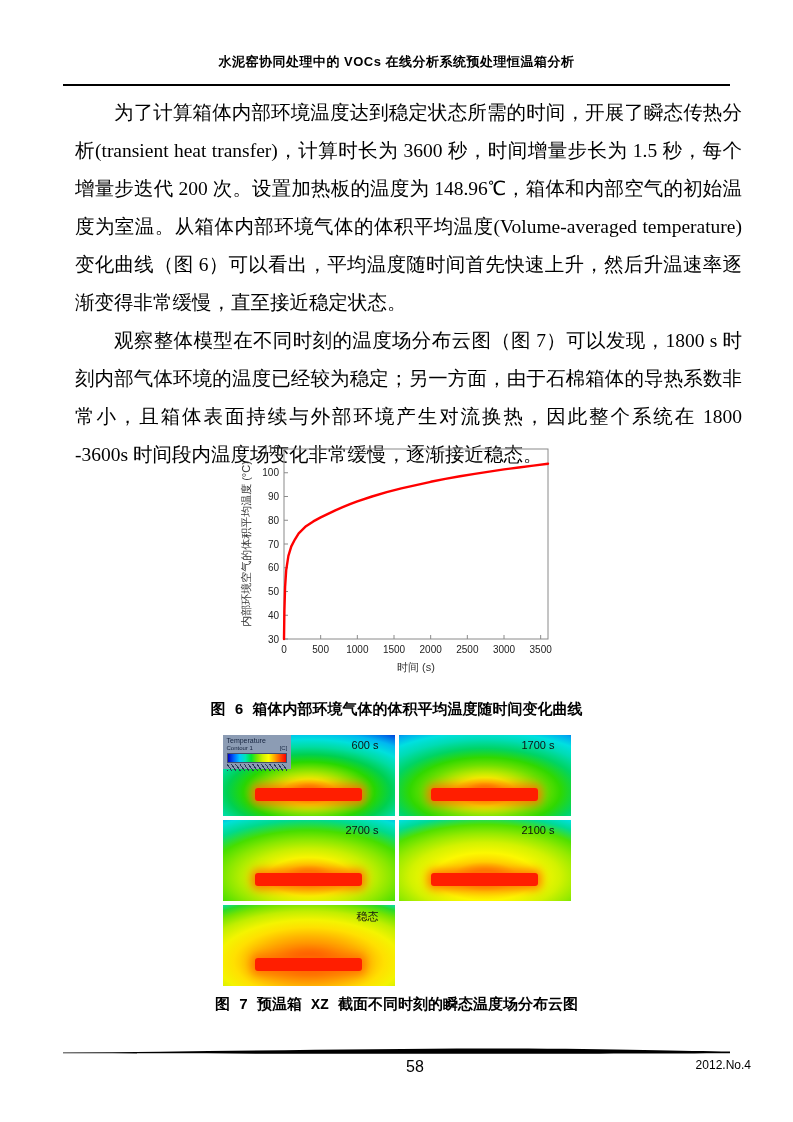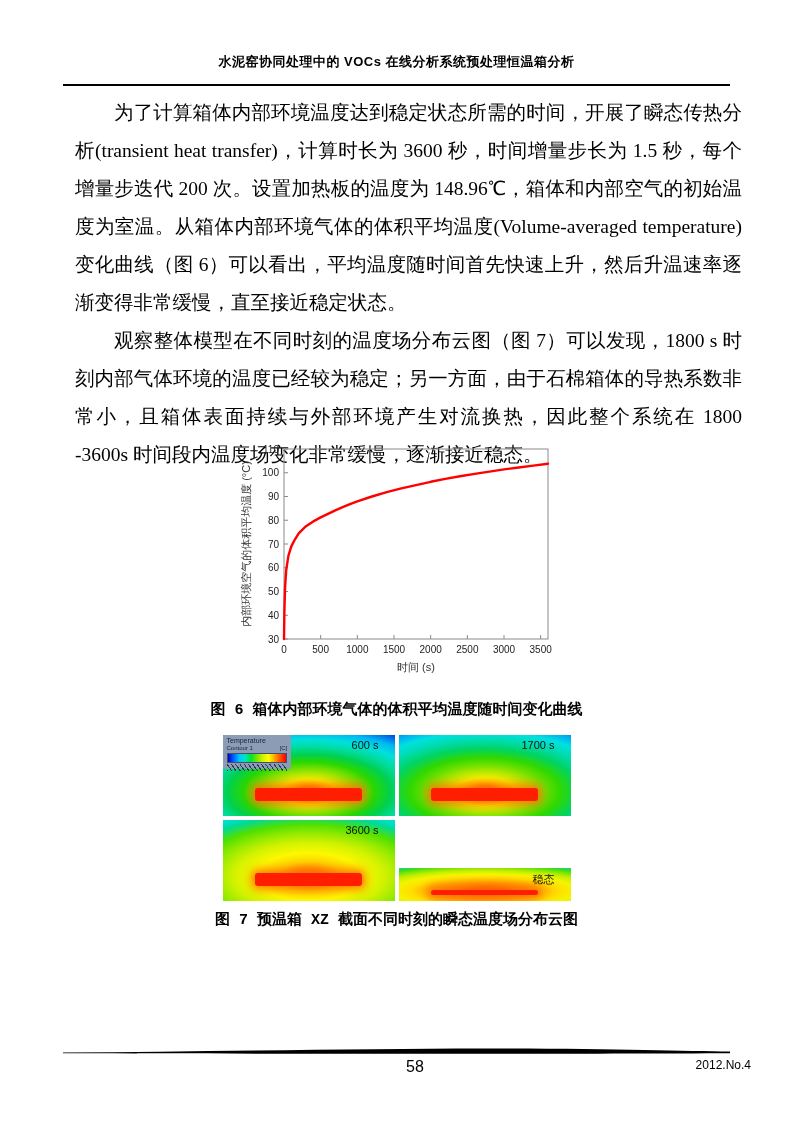--- a/index.html
+++ b/index.html
@@ -107,25 +107,29 @@
               <span>[C]</span>
             </div>
             <div class="lg-bar" style="background: linear-gradient(to right, rgb(0, 0, 200), rgb(0, 100, 255), rgb(0, 200, 255), rgb(0, 230, 180), rgb(0, 230, 50), rgb(120, 230, 0), rgb(210, 240, 0), rgb(255, 255, 0), rgb(255, 170, 0), rgb(255, 80, 0), rgb(255, 0, 0));"></div>
             <div class="lg-ticks"></div>
           </div>
         </div>
         <div class="panel" style="background: radial-gradient(95% 92% at 50% 70%, rgb(255, 120, 0) 7%, rgb(255, 200, 0) 13%, rgb(240, 240, 0) 19%, rgb(180, 232, 0) 27%, rgb(110, 224, 0) 36%, rgb(48, 216, 0) 46%, rgb(0, 212, 100) 58%, rgb(0, 220, 180) 70%, rgb(0, 224, 224) 80%, rgb(0, 168, 240) 90%, rgb(0, 64, 216) 98%, rgb(0, 32, 180) 100%);">
           <div class="plate"></div>
           <span class="ptime">1700 s</span>
         </div>
+        <div class="panel" style="background: radial-gradient(95% 92% at 50% 70%, rgb(255, 130, 0) 8%, rgb(255, 200, 0) 16%, rgb(248, 244, 0) 26%, rgb(200, 240, 0) 38%, rgb(138, 232, 0) 50%, rgb(70, 222, 0) 62%, rgb(0, 218, 140) 76%, rgb(0, 224, 216) 88%, rgb(0, 176, 236) 96%, rgb(0, 96, 208) 100%);">
+          <div class="plate"></div>
+          <span class="ptime">2700 s</span>
+        </div>
         <div class="panel" style="background: radial-gradient(95% 92% at 50% 70%, rgb(255, 130, 0) 9%, rgb(255, 210, 0) 20%, rgb(252, 248, 0) 32%, rgb(210, 242, 0) 46%, rgb(150, 234, 0) 58%, rgb(80, 224, 0) 70%, rgb(0, 218, 150) 82%, rgb(0, 224, 224) 92%, rgb(0, 160, 232) 98%, rgb(0, 88, 200) 100%);">
           <div class="plate"></div>
-          <span class="ptime">3600 s</span>
+          <span class="ptime">2100 s</span>
         </div>
-        <div class="panel" style="background: radial-gradient(95% 92% at 50% 70%, rgb(255, 90, 0) 10%, rgb(255, 140, 0) 22%, rgb(255, 180, 0) 34%, rgb(255, 224, 0) 46%, rgb(244, 244, 0) 56%, rgb(192, 238, 0) 68%, rgb(120, 228, 0) 78%, rgb(44, 218, 40) 86%, rgb(0, 220, 200) 94%, rgb(0, 176, 236) 99%, rgb(0, 112, 208) 100%); margin-top: 48px;">
+        <div class="panel" style="background: radial-gradient(95% 92% at 50% 70%, rgb(255, 90, 0) 10%, rgb(255, 140, 0) 22%, rgb(255, 180, 0) 34%, rgb(255, 224, 0) 46%, rgb(244, 244, 0) 56%, rgb(192, 238, 0) 68%, rgb(120, 228, 0) 78%, rgb(44, 218, 40) 86%, rgb(0, 220, 200) 94%, rgb(0, 176, 236) 99%, rgb(0, 112, 208) 100%);">
           <div class="plate"></div>
           <span class="ptime">稳态</span>
         </div>
       </div>
     <figcaption class="caption">图 7 预温箱 XZ 截面不同时刻的瞬态温度场分布云图</figcaption>
   </figure>
 
   <svg class="footer-rule" viewBox="0 0 667 9" preserveAspectRatio="none">
     <path d="M0,5.6 C150,4.6 300,1.4 420,1.4 C545,1.4 620,3.8 667,4.6 L667,6.2 C500,7.0 200,6.8 0,6.3 Z" fill="#000"></path>
   </svg>

